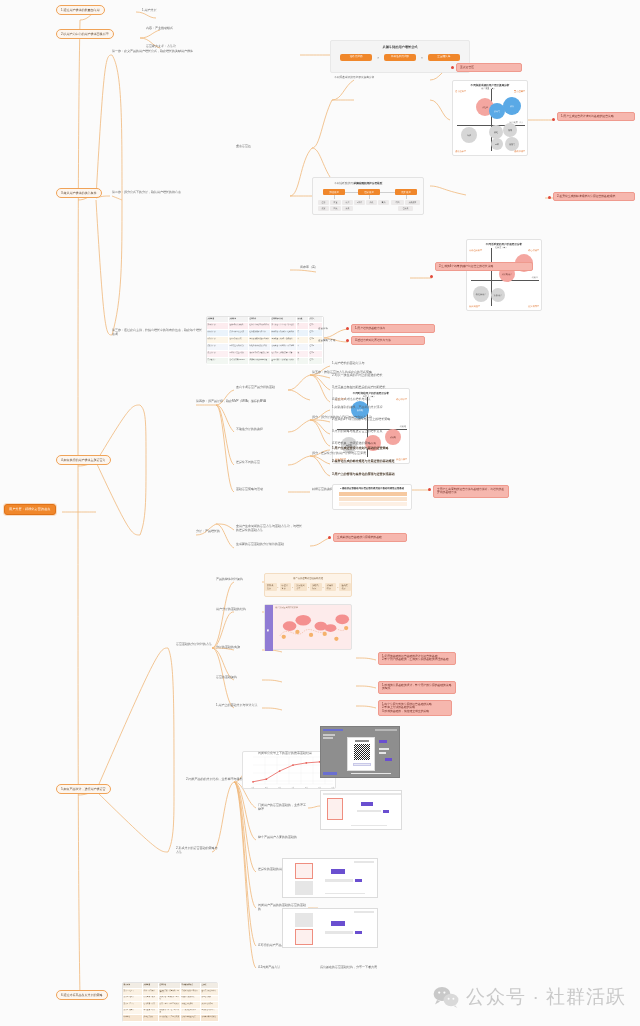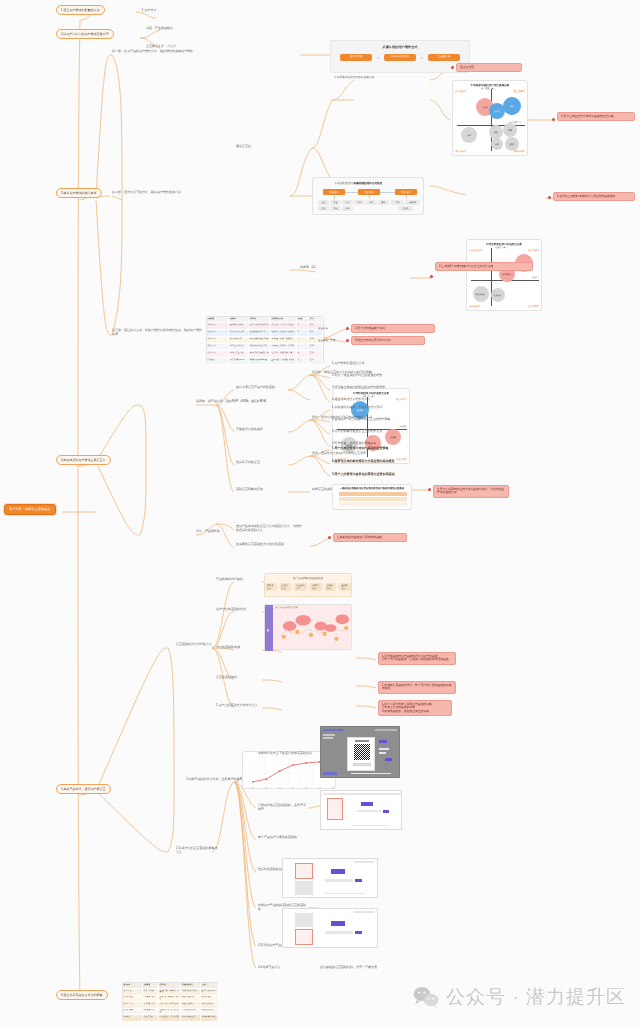--- a/index.html
+++ b/index.html
@@ -646,16 +646,16 @@
     <svg width="26" height="22" viewBox="0 0 26 22">
       <ellipse cx="9" cy="8" rx="8.4" ry="7" fill="#c9c9c9"></ellipse>
       <path d="M4,14 L2,18.5 L7,15.6 Z" fill="#c9c9c9"></path>
       <ellipse cx="18" cy="14" rx="7.4" ry="6.2" fill="#d9d9d9"></ellipse>
       <path d="M22,19 L24.4,22 L21,20.3 Z" fill="#d9d9d9"></path>
       <circle cx="6.2" cy="6.6" r="1.1" fill="#fbfbfb"></circle>
       <circle cx="11.4" cy="6.6" r="1.1" fill="#fbfbfb"></circle>
       <circle cx="15.6" cy="12.8" r="1" fill="#fbfbfb"></circle>
       <circle cx="20.4" cy="12.8" r="1" fill="#fbfbfb"></circle>
     </svg>
-    <span>公众号 · 潜力提升区</span>
+    <span>公众号 · 社群活跃</span>
   </div>
 
 </div>
 
 </body></html>

